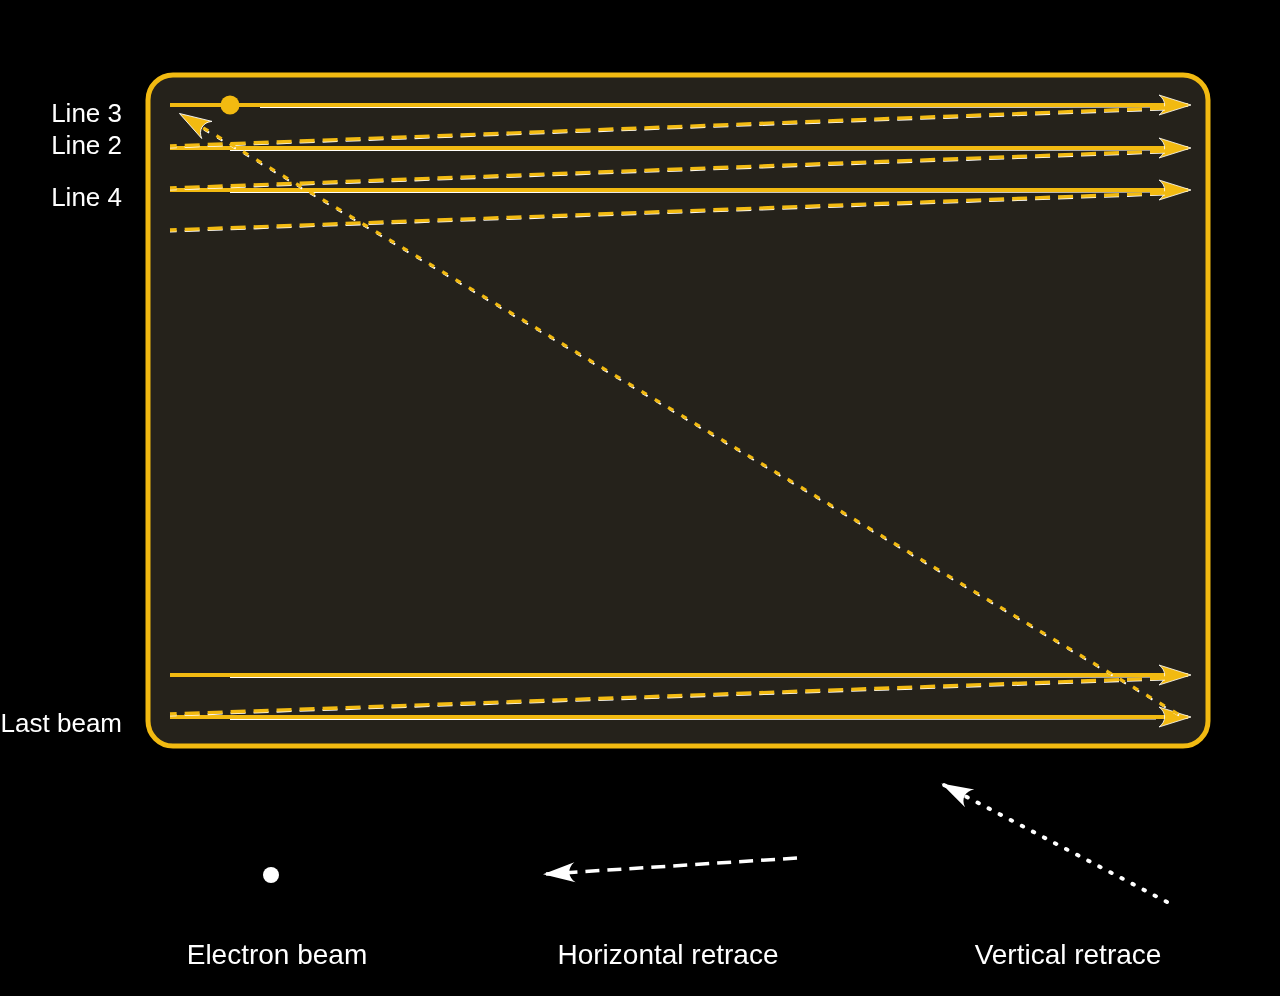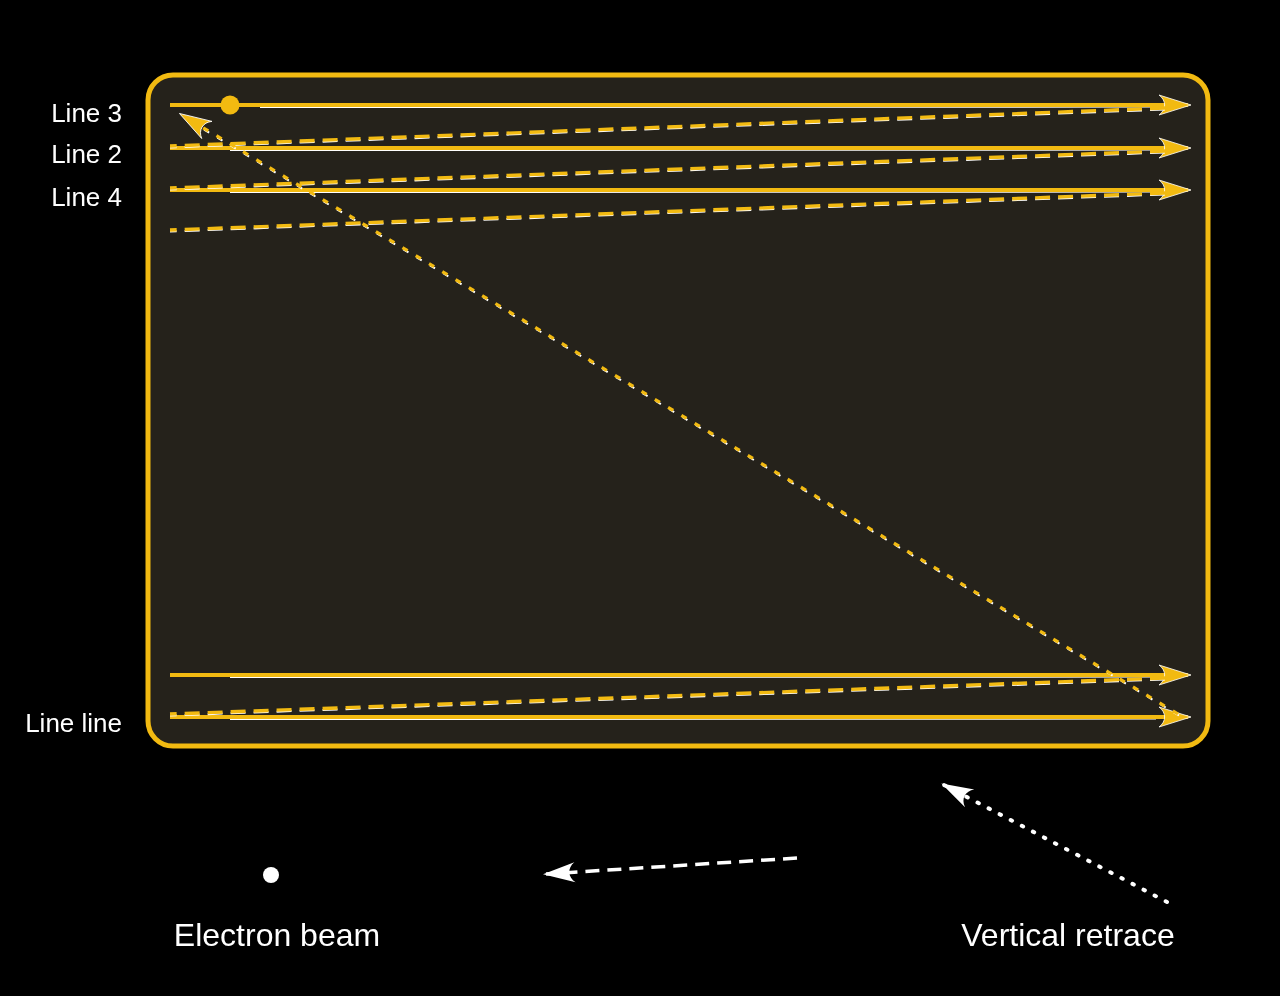--- a/index.html
+++ b/index.html
@@ -3,21 +3,21 @@
 <meta charset="utf-8">
 <style>
   html,body{margin:0;padding:0;background:#000;}
   .stage{
     position:relative;width:1280px;height:996px;background:#000;overflow:hidden;
     font-family:"Liberation Sans", sans-serif;
   }
   .stage svg{position:absolute;top:0;left:0;display:block;}
   .label{position:absolute;color:#fff;white-space:nowrap;}
   .side-label{left:0;width:122px;text-align:right;font-size:26px;line-height:26px;}
-  .legend-label{text-align:center;font-size:32px;line-height:30px;width:320px;}
+  .legend-label{text-align:center;font-size:28px;line-height:30px;width:320px;margin-top:20px;}
 </style>
 </head>
 <body>
 
 <div class="stage">
 
   <svg width="1280" height="996" viewBox="0 0 1280 996">
     <defs>
       <marker id="arrow-gold" markerUnits="userSpaceOnUse" markerWidth="70" markerHeight="30" refX="0" refY="0" orient="auto" style="overflow:visible">
         <path d="M3 0 L-29 -10 C-21.5 -4.5 -21.5 4.5 -29 10 Z" fill="#F2BA11" stroke="#FFFFFF" stroke-width="0.8"></path>
@@ -67,20 +67,21 @@
     </g>
 
     <g>
       <circle cx="271" cy="875" r="8" fill="#FFFFFF"></circle>
       <line x1="797" y1="858" x2="546" y2="874" stroke="#FFFFFF" stroke-width="3.5" stroke-dasharray="14 8" marker-end="url(#arrow-white)"></line>
       <line x1="1167" y1="902" x2="944" y2="785" stroke="#FFFFFF" stroke-width="4" stroke-dasharray="1.5 11" stroke-linecap="round" marker-end="url(#arrow-white)"></line>
     </g>
   </svg>
 
   <div class="label side-label" style="top:100px">Line 3</div>
-  <div class="label side-label" style="top:141px">Line 2</div>
+  <div class="label side-label" style="top:132px">Line 2</div>
   <div class="label side-label" style="top:184px">Line 4</div>
-  <div class="label side-label" style="top:710px">Line line</div>
+  <div class="label side-label" style="top:710px">Last beam</div>
 
   <div class="label legend-label" style="left:117px;top:920px">Electron beam</div>
+  <div class="label legend-label" style="left:508px;top:920px">Horizontal retrace</div>
   <div class="label legend-label" style="left:908px;top:920px">Vertical retrace</div>
 
 </div>
 
 </body></html>

